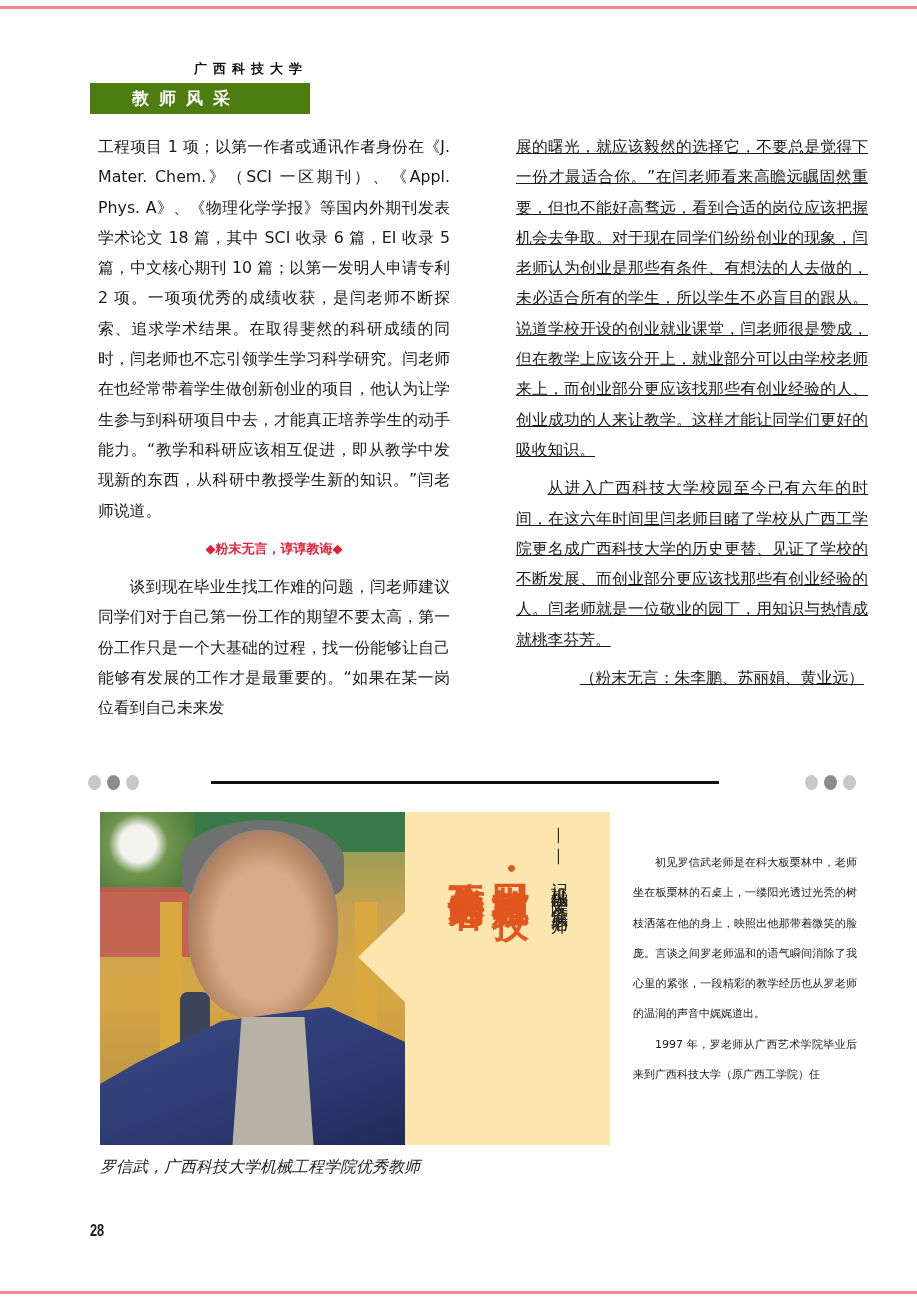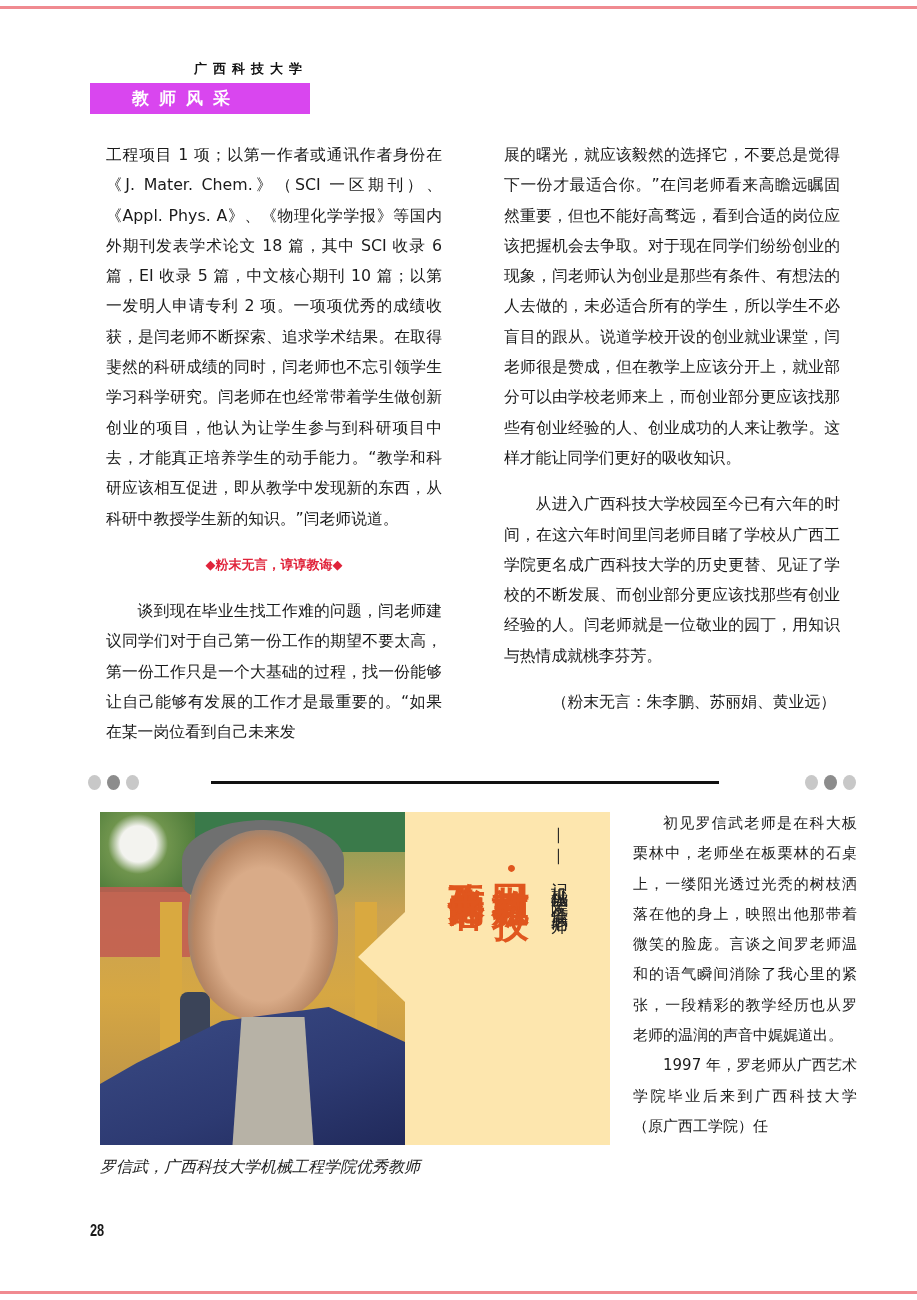--- a/index.html
+++ b/index.html
@@ -12,31 +12,31 @@
   }
   .rule-top { top: 6px; }
   .rule-bottom { top: 1291px; }
 
   .masthead { position: absolute; left: 90px; top: 55px; width: 220px; }
   .masthead .univ {
     text-align: right; font-size: 13px; font-weight: bold; letter-spacing: 6px;
     font-family: "DejaVu Serif", serif; color: #111; padding-right: 2px; height: 28px; line-height: 28px;
   }
   .masthead .section {
-    background: #d946ef; color: #fff; font-weight: bold; font-size: 17px;
+    background: #4d7c0f; color: #fff; font-weight: bold; font-size: 17px;
     letter-spacing: 10px; padding-left: 42px; height: 31px; line-height: 31px;
   }
 
   .col {
     position: absolute; font-size: 15.8px; line-height: 30.3px;
     text-align: justify;
   }
   .col-left { left: 90px; top: 124px; width: 368px; }
-  .col-right { left: 488px; top: 124px; width: 368px; }
-  .col p { margin: 16px; }
+  .col-right { left: 508px; top: 124px; width: 368px; text-decoration: underline; }
+  .col p { margin: 8px; }
   .col .indent { text-indent: 2em; }
   .subhead {
     color: #e0233a; font-weight: bold; text-align: center; font-size: 13px;
   }
   .byline { text-align: right; padding-right: 4px; }
 
   .divider-row { position: absolute; top: 770px; left: 88px; width: 768px; height: 24px; }
   .dots { position: absolute; top: 5px; display: flex; gap: 6px; }
   .dots.left { left: 0; }
   .dots.right { right: 0; }
@@ -81,21 +81,21 @@
   .vtitle.c1 { left: 82px; }
   .vtitle.c2 { left: 38px; }
   .vsub {
     position: absolute; left: 144px; top: 15px; writing-mode: vertical-rl;
     font-family: "DejaVu Serif", serif; font-size: 17px; color: #222; letter-spacing: 4px; line-height: 22px;
   }
   .caption {
     position: absolute; left: 100px; top: 1157px; font-size: 16px; font-style: italic; color: #222;
     font-family: "DejaVu Serif", serif;
   }
-  .col-feature { position: absolute; left: 633px; top: 808px; width: 224px; font-size: 15px; line-height: 30.3px; text-align: justify; }
+  .col-feature { position: absolute; left: 633px; top: 848px; width: 224px; font-size: 11px; line-height: 30.3px; text-align: justify; }
   .col-feature p { margin: 0; }
   .col-feature .indent { text-indent: 2em; }
   .page-num {
     position: absolute; left: 90px; top: 1222px; font-size: 16px; font-weight: bold;
     font-family: "Liberation Sans", sans-serif; transform: scaleX(0.8); transform-origin: left;
   }
 </style>
 </head>
 <body>
 

